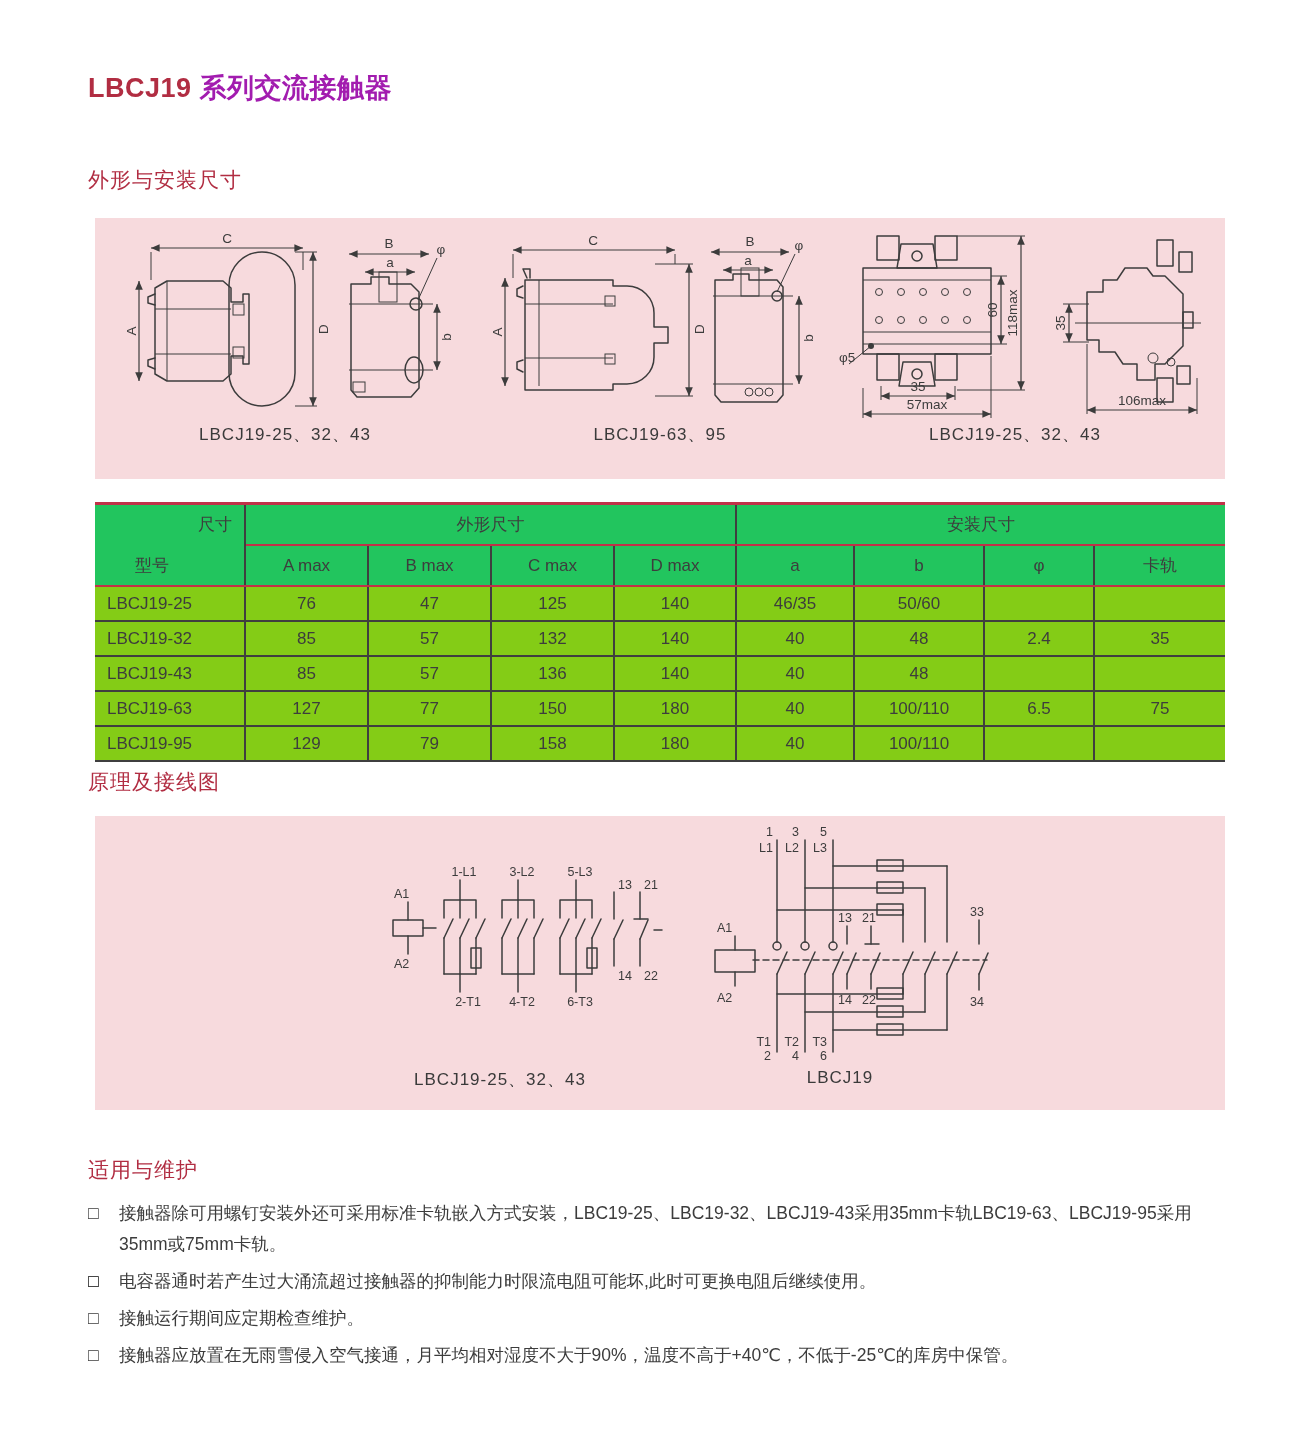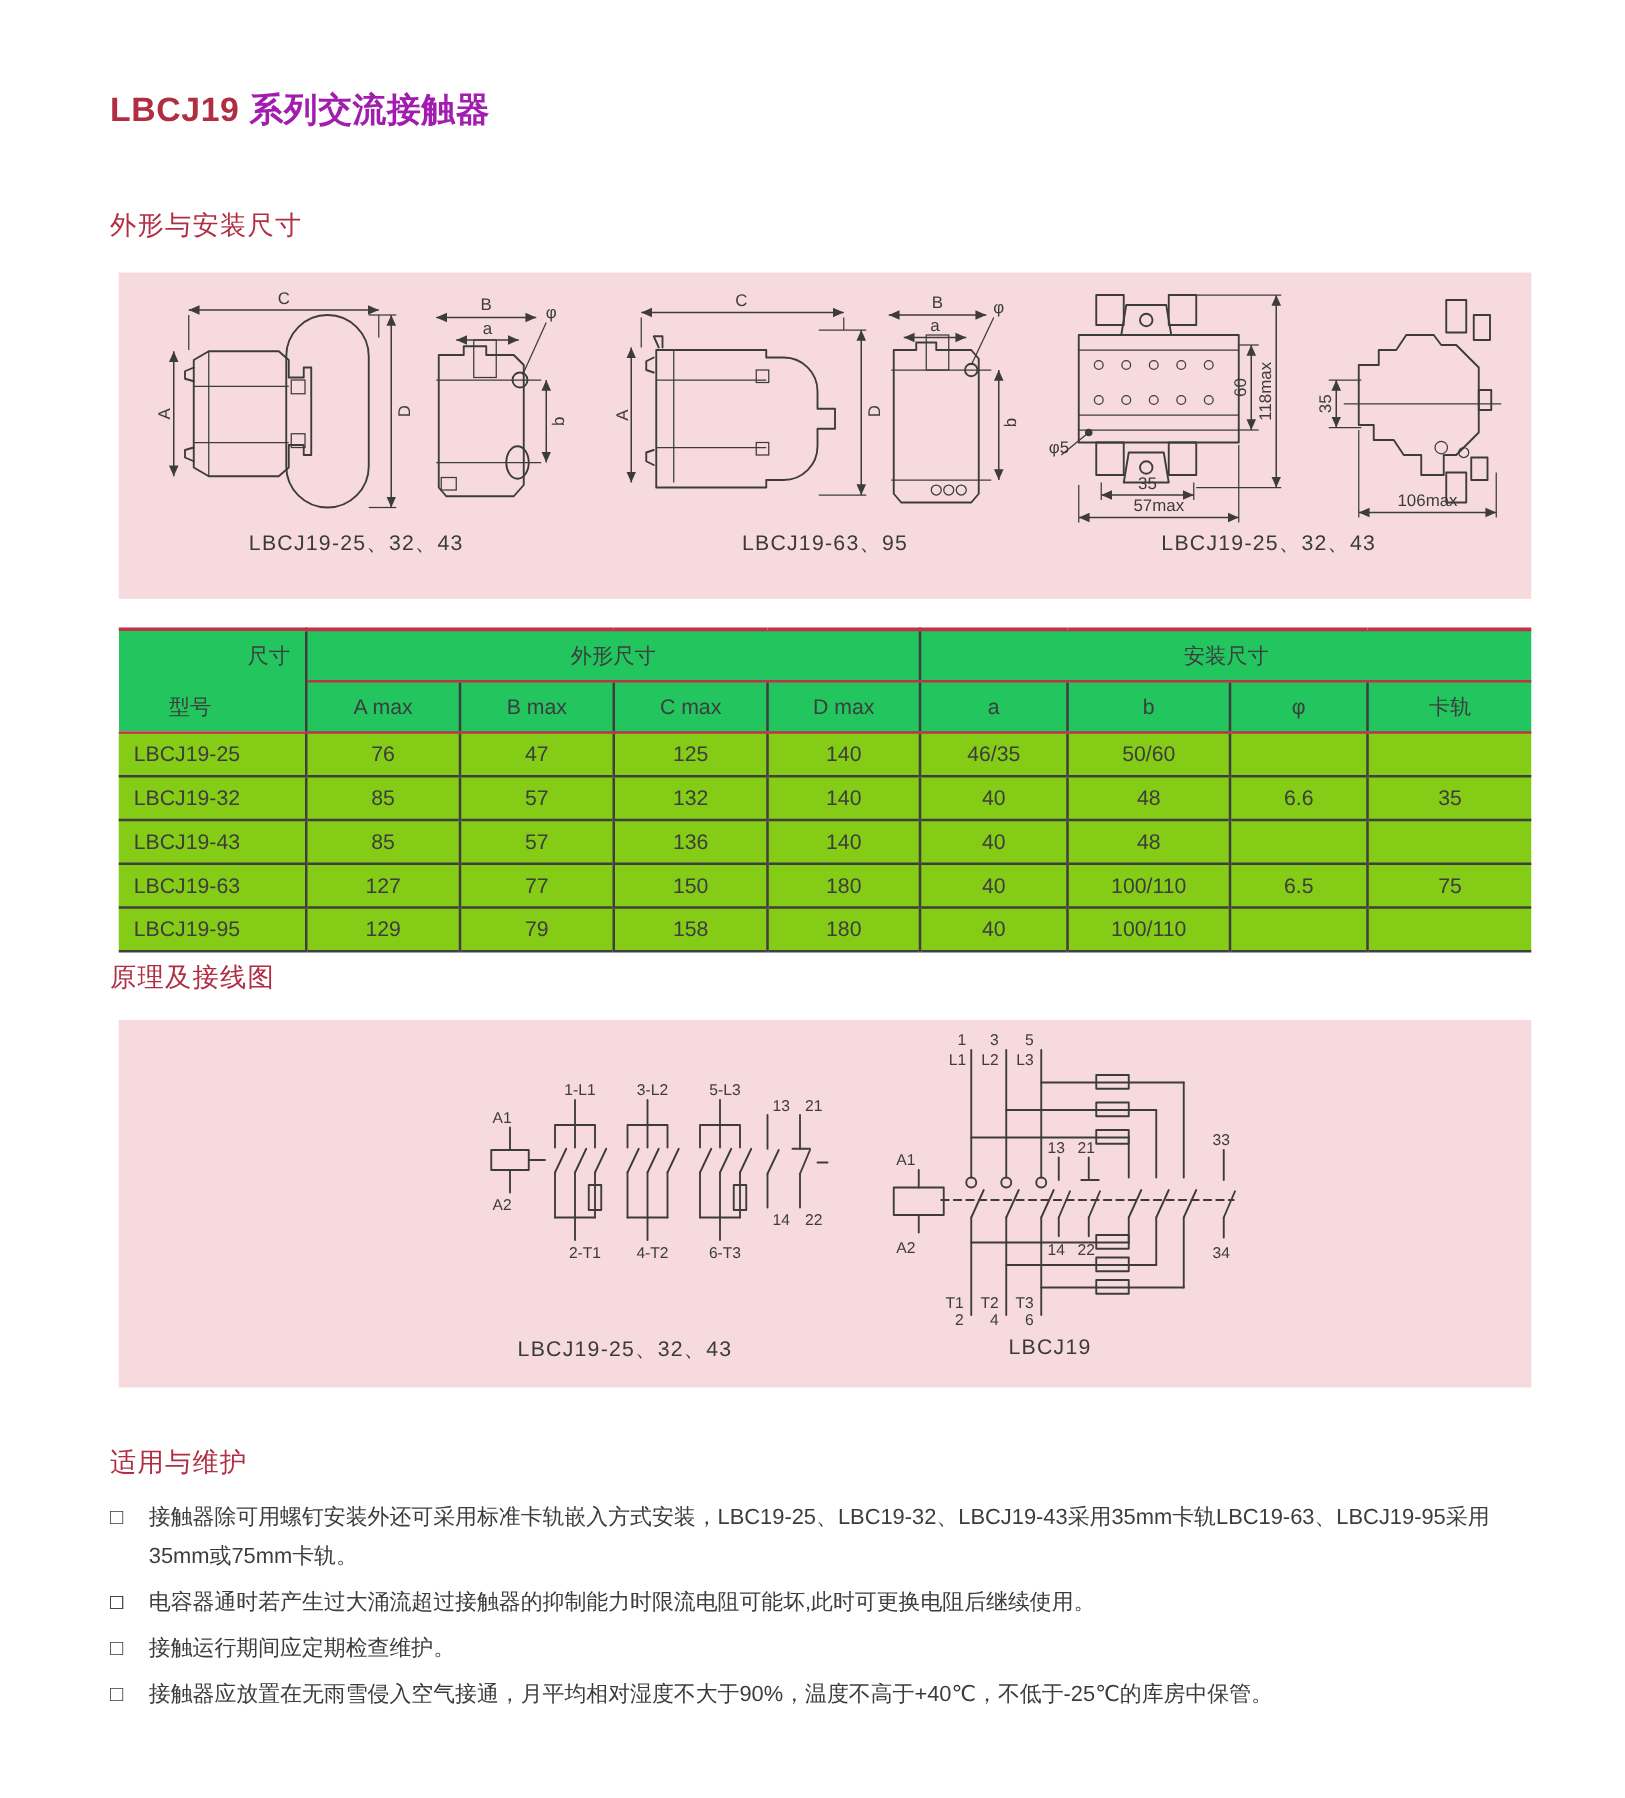--- a/index.html
+++ b/index.html
@@ -243,21 +243,21 @@
       <td></td>
     </tr>
     <tr>
       <td>LBCJ19-32</td>
       <td>85</td>
       <td>57</td>
       <td>132</td>
       <td>140</td>
       <td>40</td>
       <td>48</td>
-      <td>6.6</td>
+      <td>2.4</td>
       <td>35</td>
     </tr>
     <tr>
       <td>LBCJ19-43</td>
       <td>85</td>
       <td>57</td>
       <td>136</td>
       <td>140</td>
       <td>40</td>
       <td>48</td>

